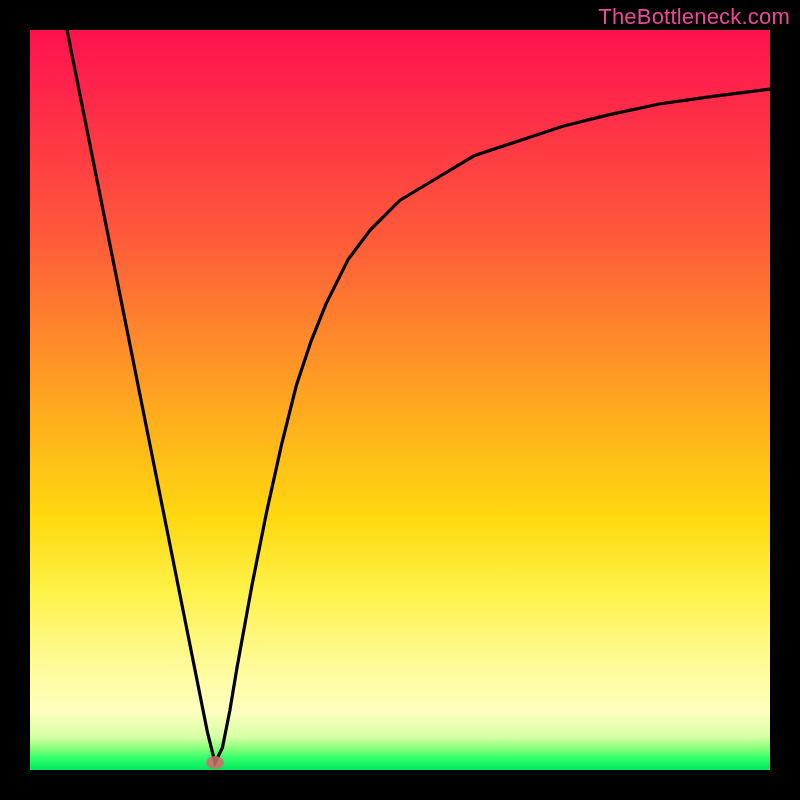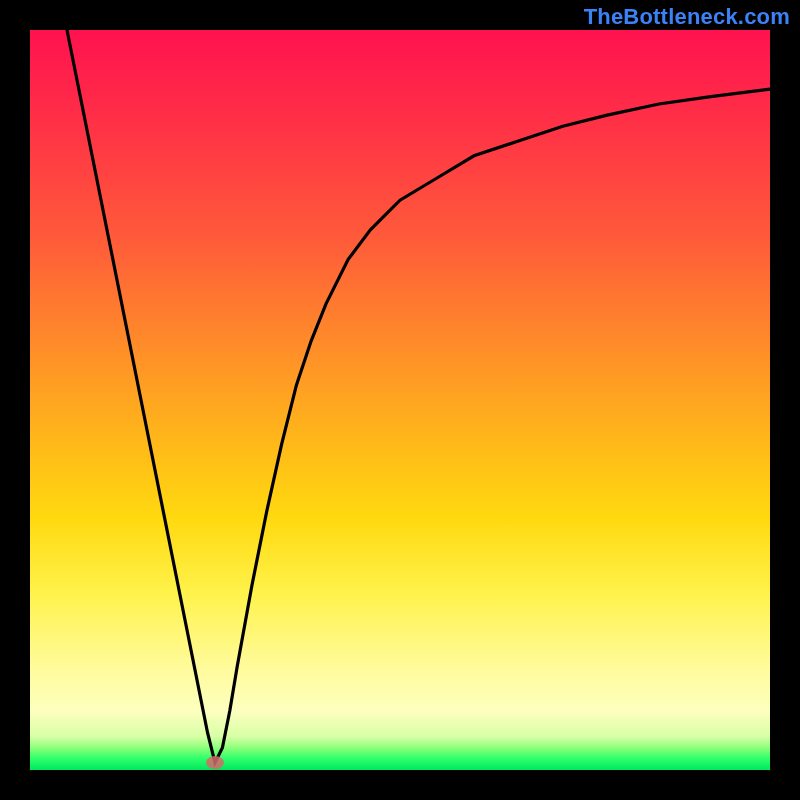--- a/index.html
+++ b/index.html
@@ -40,23 +40,23 @@
       #d7ffa6 95.5%,
       #8cff7a 97%,
       #2cff6a 98.5%,
       #00e85e 100%
     );
   }
   .watermark {
     position: absolute;
     top: 4px;
     right: 10px;
-    color: #3b82f6;
+    color: #ec4899;
     font-size: 22px;
-    font-weight: 700;
+    font-weight: 400;
     letter-spacing: 0.2px;
     user-select: none;
     text-align: right;
   }
   svg.curve-layer {
     position: absolute;
     left: 30px;
     top: 30px;
     width: 740px;
     height: 740px;

